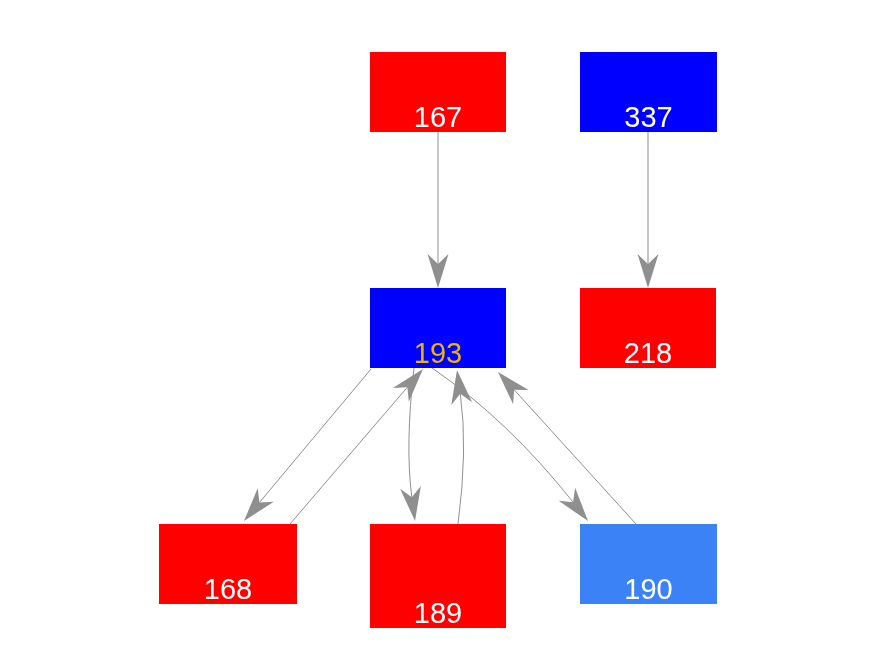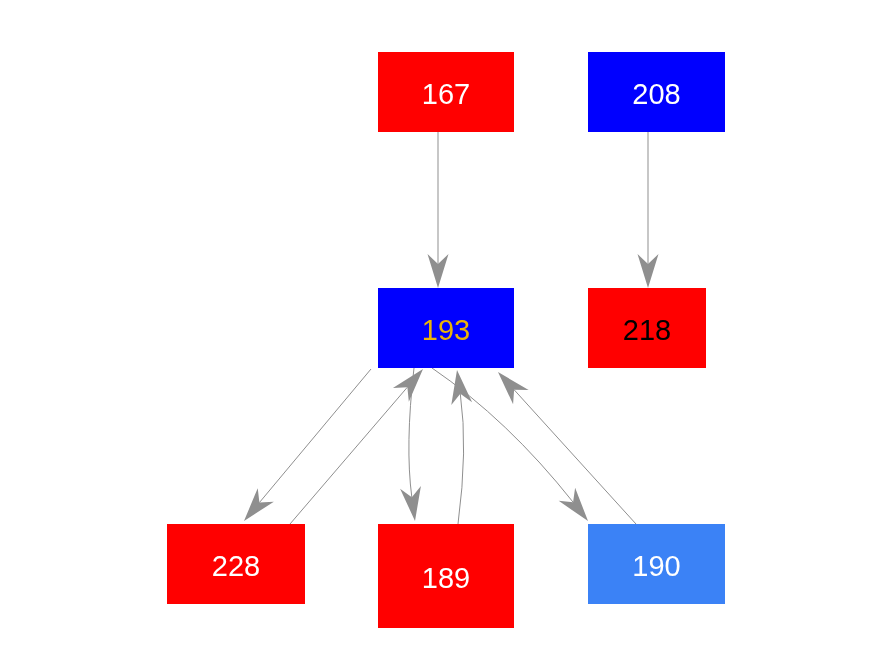--- a/index.html
+++ b/index.html
@@ -18,30 +18,29 @@
   .edges-layer {
     position: absolute;
     left: 0;
     top: 0;
     width: 875px;
     height: 656px;
   }
   .node {
     position: absolute;
     display: flex;
-    align-items: center;
+    align-items: flex-end;
     justify-content: center;
     color: #ffffff;
     font-size: 29px;
     line-height: 1;
     padding-top: 4px;
     box-sizing: border-box;
     cursor: default;
     user-select: none;
-    margin-left: 8px;
   }
 </style>
 </head>
 <body>
 
 <div class="canvas">
   <svg class="edges-layer" xmlns="http://www.w3.org/2000/svg" width="875" height="656" viewBox="0 0 875 656">
       <path d="M 438 132 L 438 264" fill="none" stroke="#8f8f8f" stroke-width="1"></path>
       <polygon points="438,288 427.5,254 438,264 448.5,254" fill="#8f8f8f"></polygon>
       <path d="M 648 132 L 648 264" fill="none" stroke="#8f8f8f" stroke-width="1"></path>
@@ -57,30 +56,30 @@
       <path d="M 432 368 Q 508 420 573.0983587442951 502.1866779146725" fill="none" stroke="#8f8f8f" stroke-width="1"></path>
       <polygon points="588,521 558.6585131420873,500.8672617618236 573.0983587442951,502.1866779146725 575.1201699667488,487.8283256630818" fill="#8f8f8f"></polygon>
       <path d="M 636 524 L 514.1325062645346 389.76913733484975" fill="none" stroke="#8f8f8f" stroke-width="1"></path>
       <polygon points="498,372 528.6283814587542,390.11497306696987 514.1325062645346,389.76913733484975 513.0803862907607,404.2309160484377" fill="#8f8f8f"></polygon>
     </svg>
   <div id="nodes-layer">
       <div class="node" style="left: 370px; top: 52px; width: 136px; height: 80px; background: rgb(255, 0, 0); color: rgb(255, 255, 255);">
         <span>167</span>
       </div>
       <div class="node" style="left: 580px; top: 52px; width: 137px; height: 80px; background: rgb(0, 0, 255); color: rgb(255, 255, 255);">
-        <span>208</span>
+        <span>337</span>
       </div>
       <div class="node" style="left: 370px; top: 288px; width: 136px; height: 80px; background: rgb(0, 0, 255); color: #eab308;">
         <span>193</span>
       </div>
-      <div class="node" style="left: 580px; top: 288px; width: 118px; height: 80px; background: rgb(255, 0, 0); color: #000000;">
+      <div class="node" style="left: 580px; top: 288px; width: 136px; height: 80px; background: rgb(255, 0, 0); color: #ffffff;">
         <span>218</span>
       </div>
       <div class="node" style="left: 159px; top: 524px; width: 138px; height: 80px; background: rgb(255, 0, 0); color: rgb(255, 255, 255);">
-        <span>228</span>
+        <span>168</span>
       </div>
       <div class="node" style="left: 370px; top: 524px; width: 136px; height: 104px; background: rgb(255, 0, 0); color: rgb(255, 255, 255);">
         <span>189</span>
       </div>
       <div class="node" style="left: 580px; top: 524px; width: 137px; height: 80px; background: #3b82f6; color: rgb(255, 255, 255);">
         <span>190</span>
       </div>
     </div>
 </div>
 

